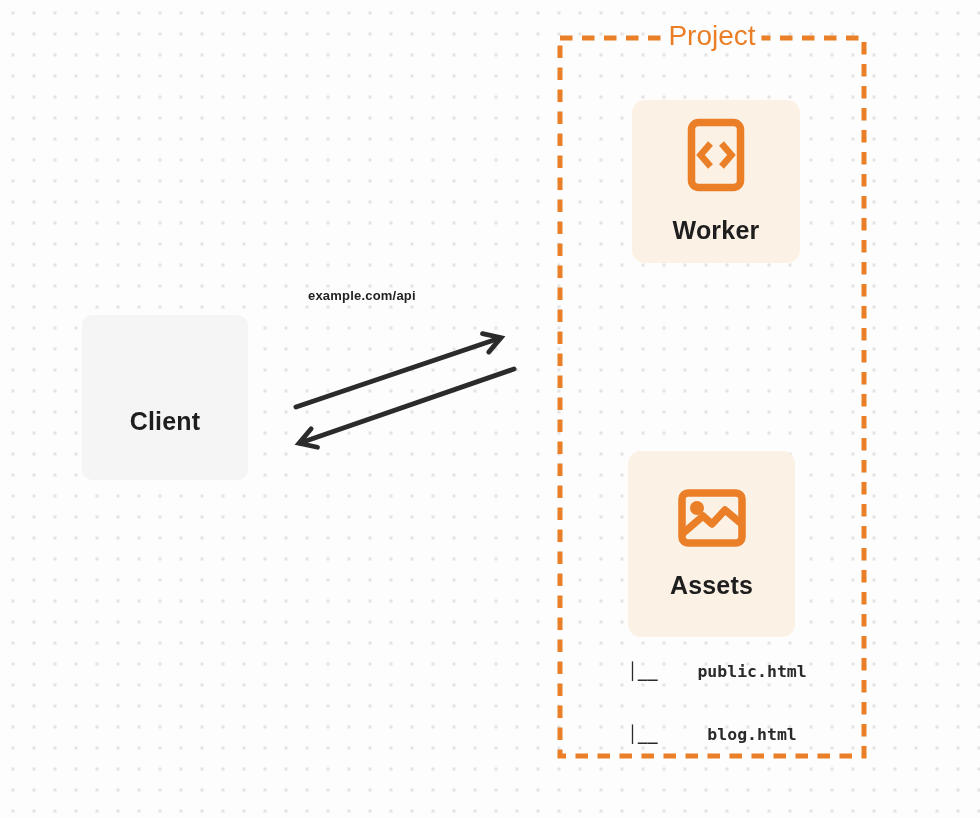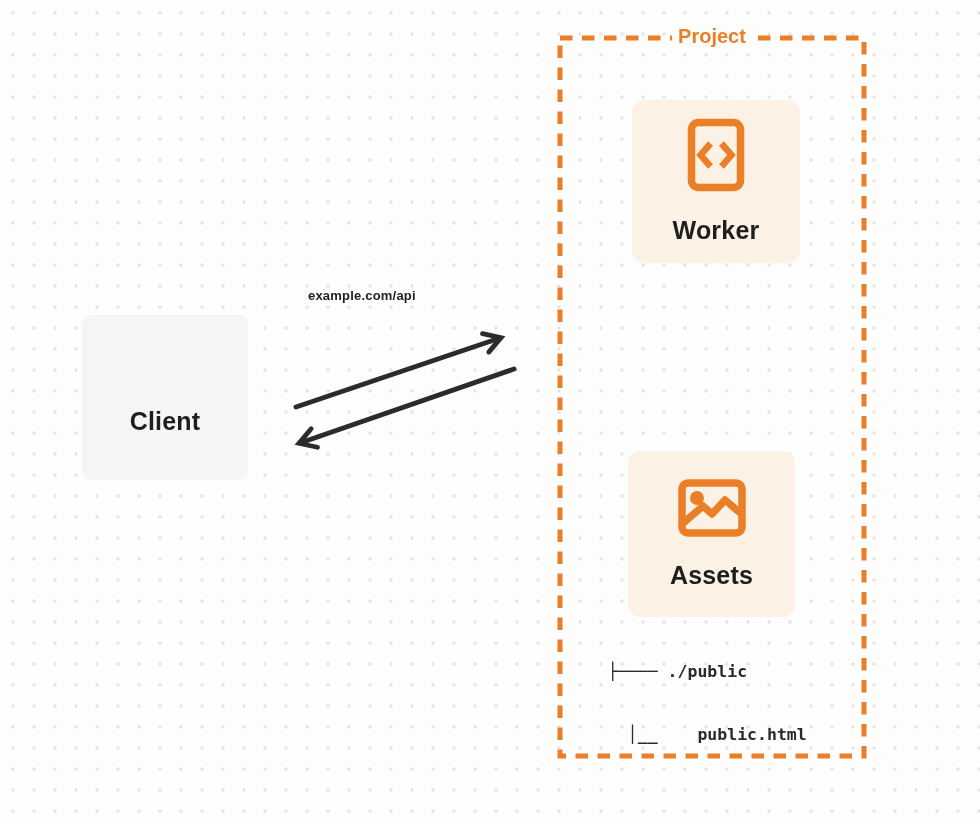--- a/index.html
+++ b/index.html
@@ -19,33 +19,33 @@
     left:82px; top:315px; width:166px; height:165px;
     background:#F5F5F6; border-radius:10px;
   }
   .client-card .node-label { font-size:25px;margin-top:48px; }
 
   .node-card {
     flex-direction:column; justify-content:center; gap:20px;
     background:#FCF1E5; border-radius:13px;
   }
   .worker-card { left:632px; top:100px; width:168px; height:163px; }
-  .assets-card { left:628px; top:451px; width:167px; height:166px; }
+  .assets-card { left:628px; top:451px; width:167px; height:186px; }
 
   .node-label { font-size:25px; font-weight:700; color:#1E1E1E; letter-spacing:0.2px; }
 
   .request-label {
     position:absolute; left:308px; top:288px;
     font-size:13px; font-weight:700; color:#222222; letter-spacing:0.2px;
     white-space:nowrap;
   }
 
   .project-label {
     position:absolute; left:712px; top:21px; transform:translateX(-50%);
-    font-size:20px; font-weight:700; color:#EA7F28;
+    font-size:28px; font-weight:400; color:#EA7F28;
     background:#FDFDFD; padding:0 6px; line-height:30px; white-space:nowrap;
   }
 
   .file-tree {
     position:absolute; left:608px; top:619px;
     font-family:"DejaVu Sans Mono","Liberation Mono",monospace;
     font-size:16.5px; font-weight:700; line-height:21px;
     color:#2A2A2A; white-space:pre;
   }
 </style>
@@ -96,18 +96,18 @@
         </defs>
         <circle cx="19" cy="19" r="7" fill="#EA7F28"></circle>
         <path d="M3 46 L25 27 L34 35 L47 21 L66 37" fill="none" stroke="#EA7F28" stroke-width="7.5" stroke-linejoin="round" clip-path="url(#imgclip)"></path>
         <rect x="4" y="4" width="60" height="50" rx="6" fill="none" stroke="#EA7F28" stroke-width="7.5"></rect>
       </svg>
     </span>
     <span class="node-label">Assets</span>
   </div>
 
   <div class="file-tree">
-    <div>├──── ./public</div>
     <div>  │__    public.html</div>
+    <div>  │__     blog.html</div>
     
   </div>
 
 </div>
 
 </body></html>

